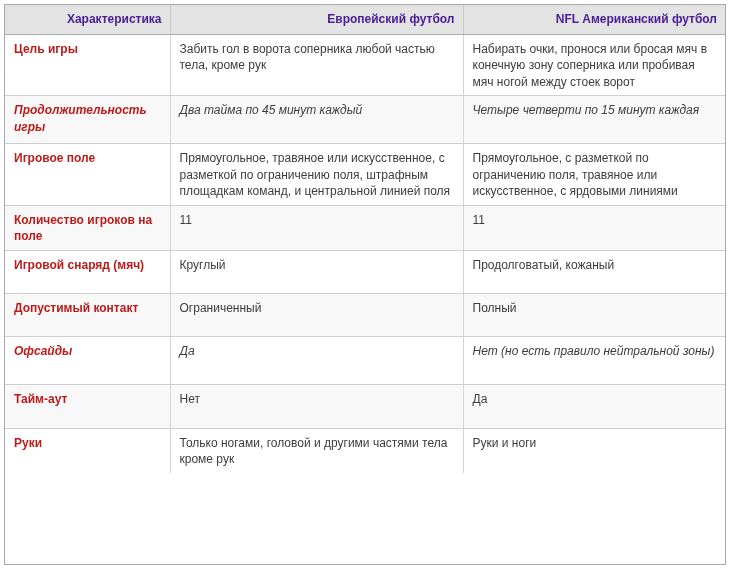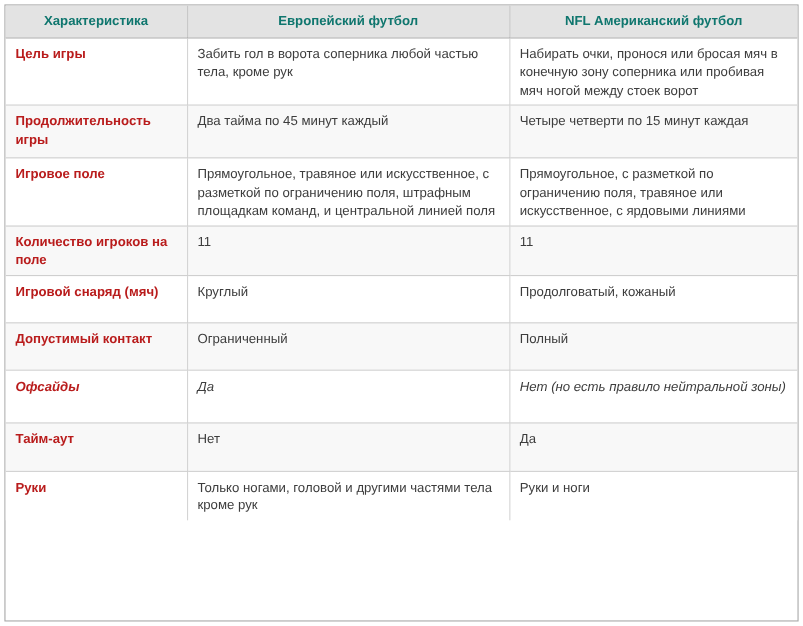--- a/index.html
+++ b/index.html
@@ -31,22 +31,22 @@
     line-height: 1.38;
     color: #3d3d3d;
   }
   col.c-feature { width: 165px; }
   col.c-euro    { width: 293px; }
   col.c-nfl     { width: 262px; }
 
   thead th {
     background: #e3e3e3;
     font-weight: 700;
-    color: #0f766e;
-    text-align: center;
+    color: #4c1d95;
+    text-align: right;
     vertical-align: middle;
     height: 29px;
     padding: 4px 8px;
     border-right: 1px solid #c8c8c8;
     border-bottom: 1px solid #acacac;
     box-sizing: border-box;
   }
   thead th:last-child { border-right: none; }
 
   tbody td {
@@ -62,21 +62,21 @@
 
   tbody td.feature {
     font-weight: 700;
     color: #b91c1c;
   }
   
   tbody tr:nth-child(even) td { background: #f8f8f8; }
 
   
   tbody tr.r1  td { height: 59px; }
-  tbody tr.r2  td { height: 48px; }
+  tbody tr.r2  td { height: 48px; font-style: italic; }
   tbody tr.r3  td { height: 50px; }
   tbody tr.r4  td { height: 44px; }
   tbody tr.r5  td { height: 43px; }
   tbody tr.r6  td { height: 43px; }
   tbody tr.r7  td { height: 49px; }
   tbody tr.r8  td { height: 48px; font-style: italic; }
   tbody tr.r9  td { height: 44px; }
   tbody tr.r10 td { height: 44px; }
   tbody tr.r11 td { height: 46px; }
 </style>

